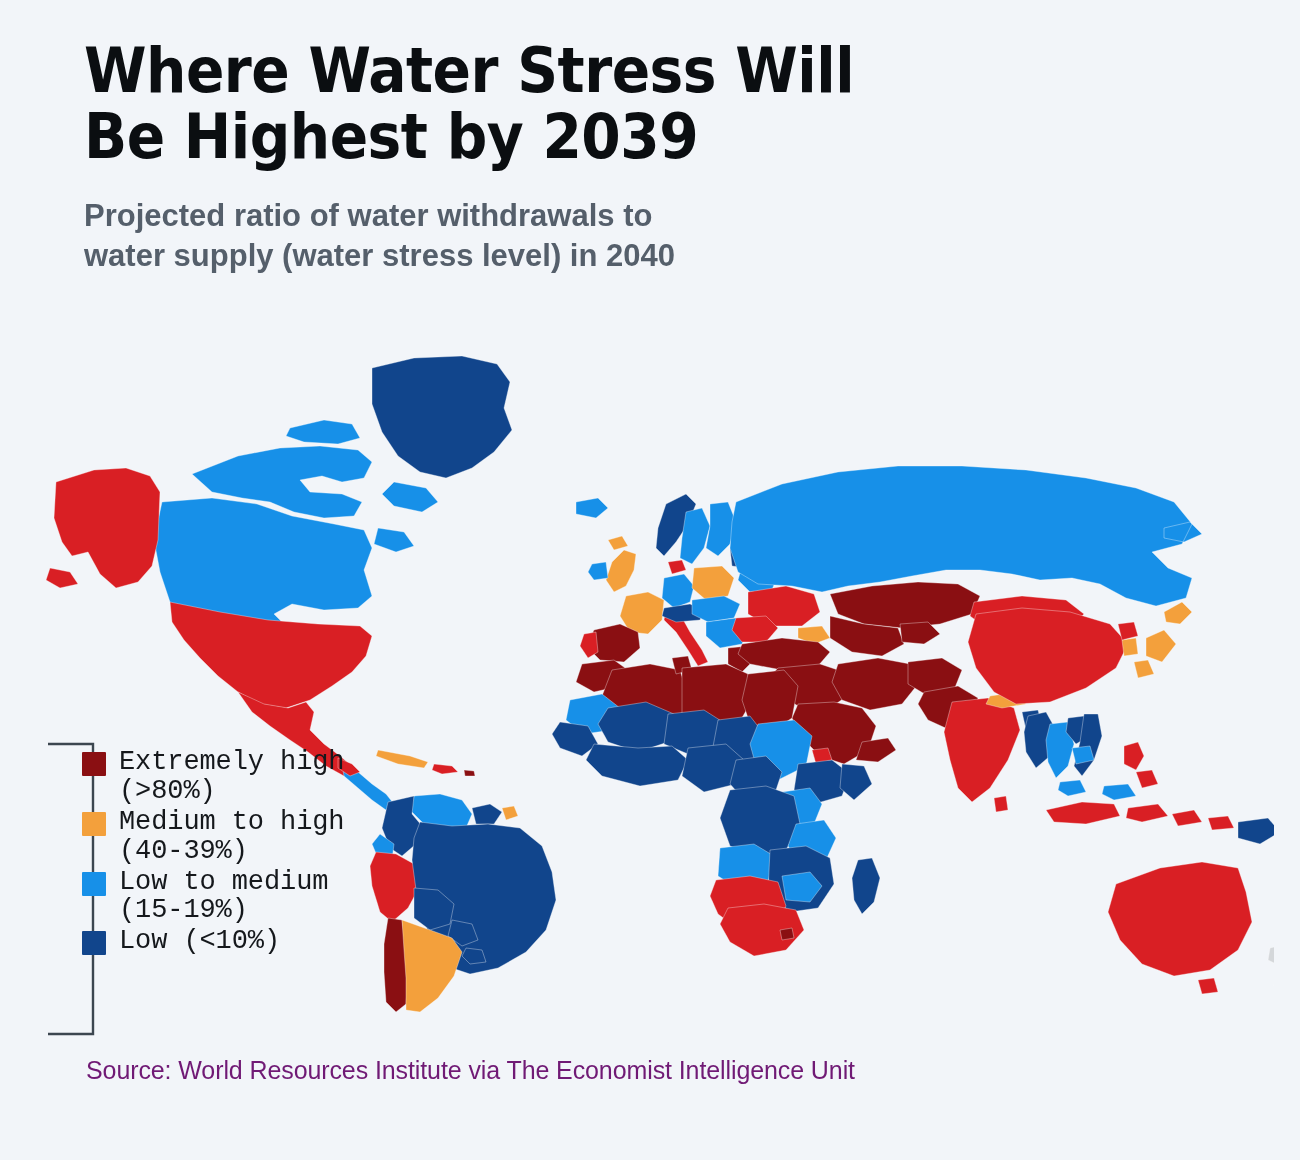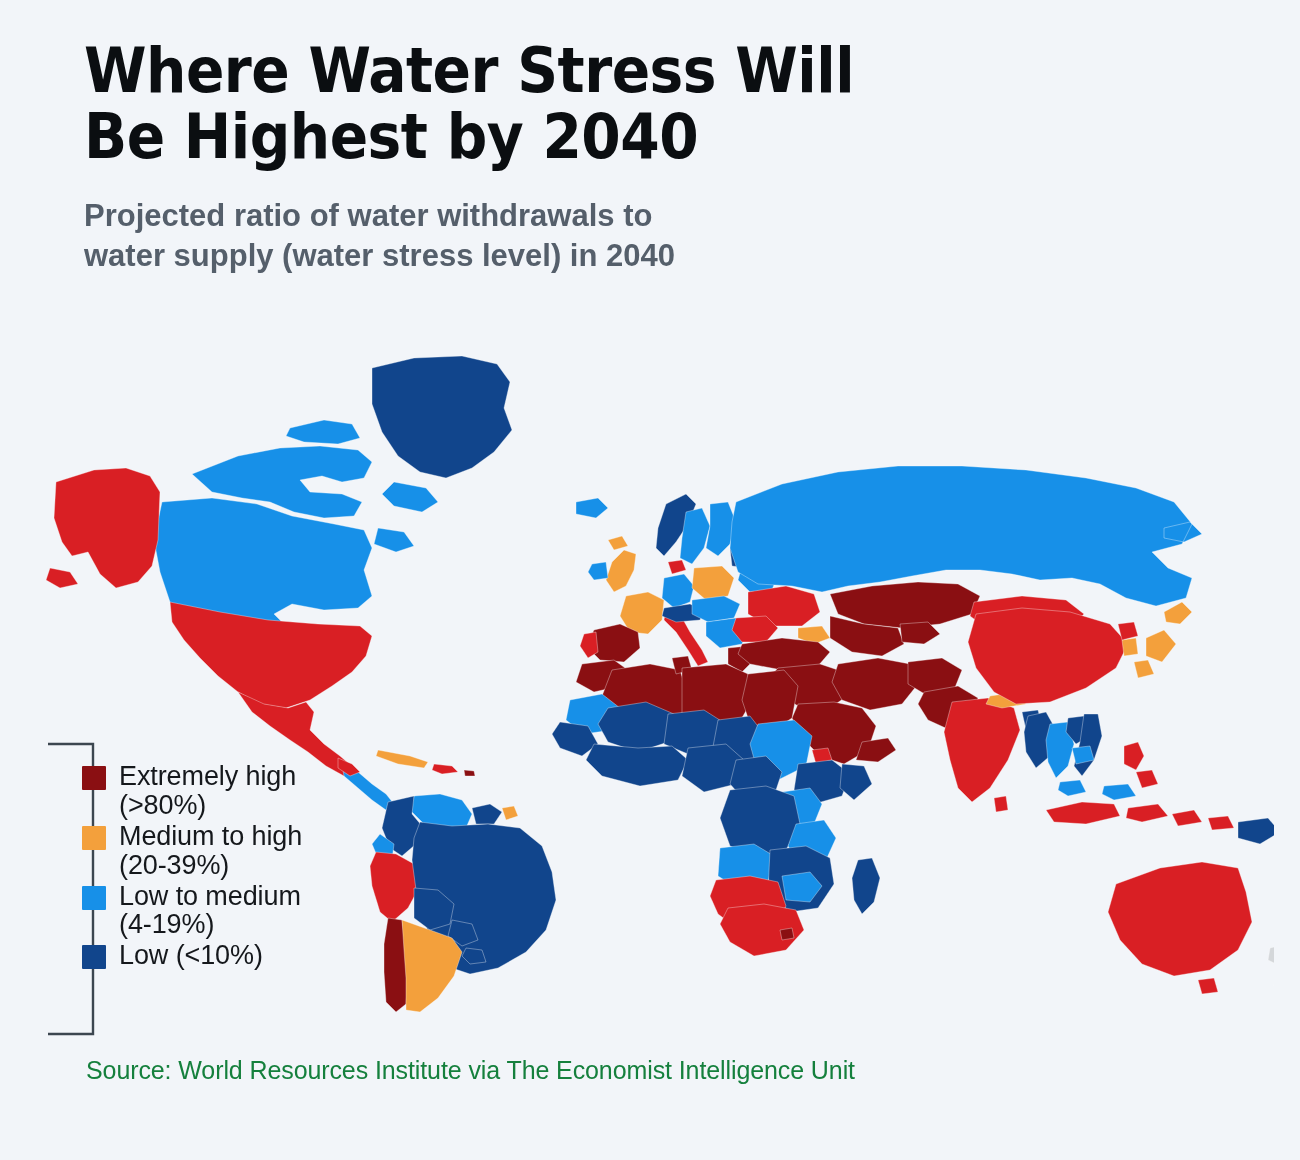--- a/index.html
+++ b/index.html
@@ -45,22 +45,23 @@
     position:absolute;
     left:46px; top:738px;
     width:360px;
   }
   #legend-bracket {
     position:absolute; left:0; top:0;
     width:50px; height:302px;
     pointer-events:none;
   }
   #legend-items {
-    position:absolute; left:36px; top:24px;
+    position:absolute; left:36px; top:10px;
     width:330px;
+    font-family:Liberation Mono, monospace;
   }
   .legend-row {
     display:flex;
     align-items:flex-start;
     margin-bottom:2px;
   }
   .legend-swatch {
     width:24px; height:24px;
     flex:0 0 24px;
     margin-right:13px;
@@ -73,30 +74,30 @@
     color:#15181c;
     white-space:pre-line;
     letter-spacing:-0.1px;
   }
 
   
   #source {
     position:absolute;
     left:86px; top:1056px;
     font-size:25px;
-    color:#15803d;
+    color:#701a75;
     letter-spacing:-0.1px;
   }
 </style>
 </head>
 <body>
 
 <div id="header">
   <div id="title">Where Water Stress Will
-Be Highest by 2040</div>
+Be Highest by 2039</div>
   <div id="subtitle">Projected ratio of water withdrawals to
 water supply (water stress level) in 2040</div>
 </div>
 
 <div id="map-wrap">
 <svg id="world-map" viewBox="0 0 1232 660" preserveAspectRatio="xMidYMid meet" xmlns="http://www.w3.org/2000/svg">
   <g>
 
     <path fill="#11458c" d="M330,16 L372,6 L420,4 L455,12 L468,30 L462,56 L470,78 L452,100 L430,116 L404,126 L378,120 L356,104 L340,80 L330,52 Z"></path>
 
@@ -225,26 +226,26 @@
   </svg>
   <div id="legend-items">
     <div class="legend-row">
       <div class="legend-swatch" style="background:#8a0f12"></div>
       <div class="legend-label">Extremely high
 (&gt;80%)</div>
     </div>
     <div class="legend-row">
       <div class="legend-swatch" style="background:#f3a03c"></div>
       <div class="legend-label">Medium to high
-(20-39%)</div>
+(40-39%)</div>
     </div>
     <div class="legend-row">
       <div class="legend-swatch" style="background:#1790e8"></div>
       <div class="legend-label">Low to medium
-(4-19%)</div>
+(15-19%)</div>
     </div>
     <div class="legend-row">
       <div class="legend-swatch" style="background:#11458c"></div>
       <div class="legend-label">Low (&lt;10%)</div>
     </div>
   </div>
 </div>
 
 <div id="source">Source: World Resources Institute via The Economist Intelligence Unit</div>
 

